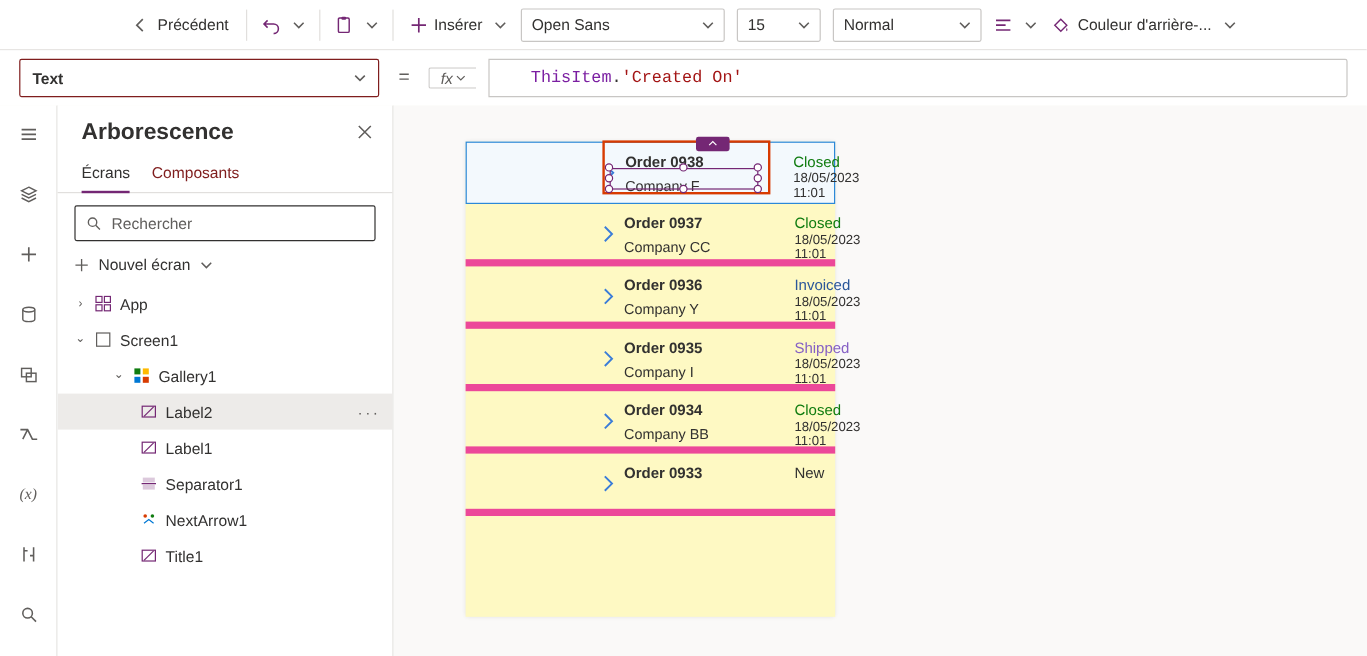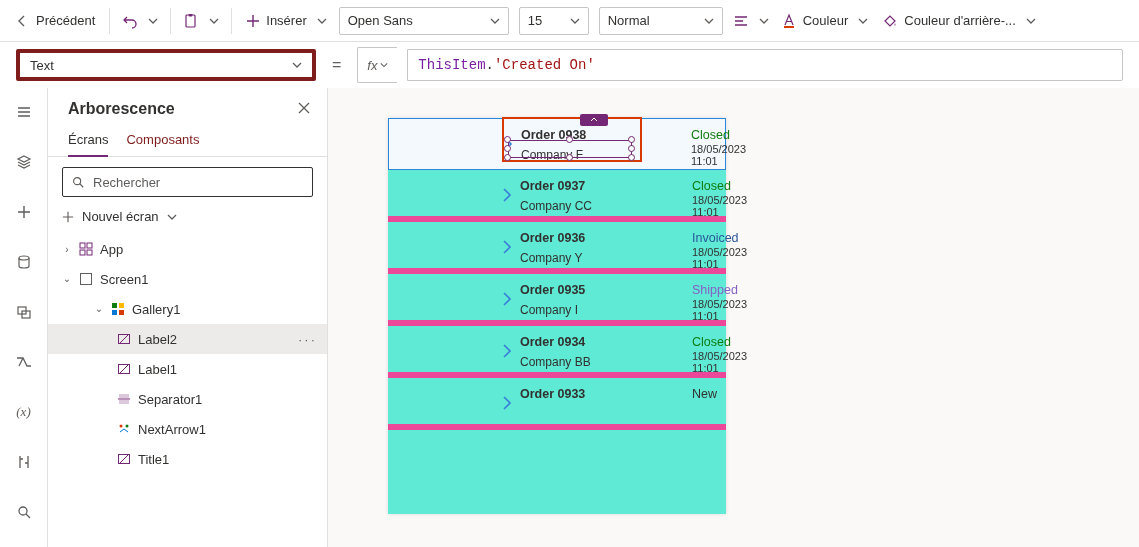--- a/index.html
+++ b/index.html
@@ -7,20 +7,21 @@
 
   
   .ribbon {
     height: 42px;
     border-bottom: 1px solid #e1dfdd;
     display: flex;
     align-items: center;
     padding: 0 8px;
     gap: 2px;
     background: #fff;
+    justify-content: center;
   }
   .rib-sep { width: 1px; height: 26px; background: #e1dfdd; margin: 0 6px; }
   .rib-btn {
     display: flex;
     align-items: center;
     height: 32px;
     padding: 0 6px;
     gap: 6px;
     color: #323130;
     border-radius: 2px;
@@ -47,32 +48,33 @@
     height: 46px;
     display: flex;
     align-items: center;
     padding: 6px 16px 6px 16px;
     gap: 10px;
     background: #fff;
   }
   .prop-select {
     width: 300px;
     height: 32px;
-    border: 4px solid #7f1d1d;
+    border: 1px solid #7f1d1d;
     border-radius: 2px;
     display: flex;
     align-items: center;
     justify-content: space-between;
     padding: 0 10px;
     background: #fff;
+    font-weight: bold;
   }
   .eq { color: #605e5c; font-size: 16px; padding: 0 6px; }
   .fx-box {
     flex: 0 0 40px;
-    height: 36px;
+    height: 18px;
     width: 40px;
     border: 1px solid #c8c6c4;
     border-right: none;
     border-radius: 2px 0 0 2px;
     display: flex;
     align-items: center;
     justify-content: center;
     font-style: italic;
     color: #605e5c;
     background: #fff;
@@ -82,21 +84,21 @@
     height: 32px;
     border: 1px solid #c8c6c4;
     border-radius: 0 2px 2px 0;
     display: flex;
     align-items: center;
     padding: 0 10px;
     font-family: Consolas, "Courier New", monospace;
     font-size: 14px;
     background: #fff;
   }
-  .tok-obj { color: #7b1fa2; }
+  .tok-obj { color: #7b1fa2; margin-left: 24px; }
   .tok-prop { color: #a31515; }
 
   
   .main {
     display: flex;
     height: calc(100% - 42px - 46px);
     background: #faf9f8;
   }
   .left-rail {
     width: 48px;
@@ -117,21 +119,21 @@
     background: #fff;
     display: flex;
     flex-direction: column;
   }
   .tree-header {
     display: flex;
     align-items: center;
     justify-content: space-between;
     padding: 12px 16px 8px 20px;
   }
-  .tree-title { font-size: 16px; font-weight: 600; }
+  .tree-title { font-size: 19px; font-weight: 600; }
   .tree-tabs {
     display: flex;
     gap: 18px;
     padding: 0 20px;
     border-bottom: 1px solid #e1dfdd;
   }
   .tree-tab { padding: 6px 0 8px 0; font-size: 13px; color: #7f1d1d; }
   .tree-tab.active { color: #323130; border-bottom: 2px solid #742774; margin-bottom: -1px; }
   .tree-search-wrap { padding: 10px 14px 6px 14px; }
   .tree-search {
@@ -170,23 +172,23 @@
   .canvas-area {
     flex: 1;
     position: relative;
     background: #faf9f8;
     overflow: hidden;
   }
   .phone-screen {
     position: absolute;
     left: 60px;
     top: 30px;
-    width: 338px;
+    width: 308px;
     height: 396px;
-    background: #5eead4;
+    background: #fef9c3;
     box-shadow: 0 0 4px rgba(0,0,0,.12);
   }
   .gallery-item {
     height: 52px;
     padding: 6px 12px 6px 14px;
     border-bottom: 6px solid #ec4899;
     display: grid;
     grid-template-columns: 112px 1fr 28px;
     grid-template-rows: 20px 20px;
     column-gap: 6px;
@@ -305,32 +307,20 @@
     <svg width="16" height="16" viewBox="0 0 16 16">
         <path d="M2 4 H14 M2 8 H10 M2 12 H14" stroke="#742774" stroke-width="1.4"></path>
       </svg>
   </div>
   <div class="rib-btn icon-only caret-dd">
     <svg width="10" height="10" viewBox="0 0 10 10">
         <path d="M1 3 L5 7 L9 3" stroke="#605e5c" stroke-width="1.3" fill="none"></path>
       </svg>
   </div>
 
-  <div class="rib-btn">
-    <svg width="16" height="16" viewBox="0 0 16 16">
-        <path d="M4 12 L8 2 L12 12 M5.5 8.5 H10.5" stroke="#742774" stroke-width="1.2" fill="none"></path>
-        <rect x="3" y="13" width="10" height="2" fill="#d83b01"></rect>
-      </svg>
-    <span class="btn-text">Couleur</span>
-    <span class="chev">
-        <svg width="10" height="10" viewBox="0 0 10 10">
-          <path d="M1 3 L5 7 L9 3" stroke="#605e5c" stroke-width="1.3" fill="none"></path>
-        </svg>
-      </span>
-  </div>
 
   <div class="rib-btn">
     <svg width="16" height="16" viewBox="0 0 16 16">
         <path d="M3 8 L8 3 L13 8 L8 13 Z" stroke="#742774" stroke-width="1.2" fill="none"></path>
         <path d="M13 10 q1 2 0 3 q-1 -1 0 -3" fill="#742774"></path>
       </svg>
     <span class="btn-text">Couleur d'arrière-...</span>
     <span class="chev">
         <svg width="10" height="10" viewBox="0 0 10 10">
           <path d="M1 3 L5 7 L9 3" stroke="#605e5c" stroke-width="1.3" fill="none"></path>

